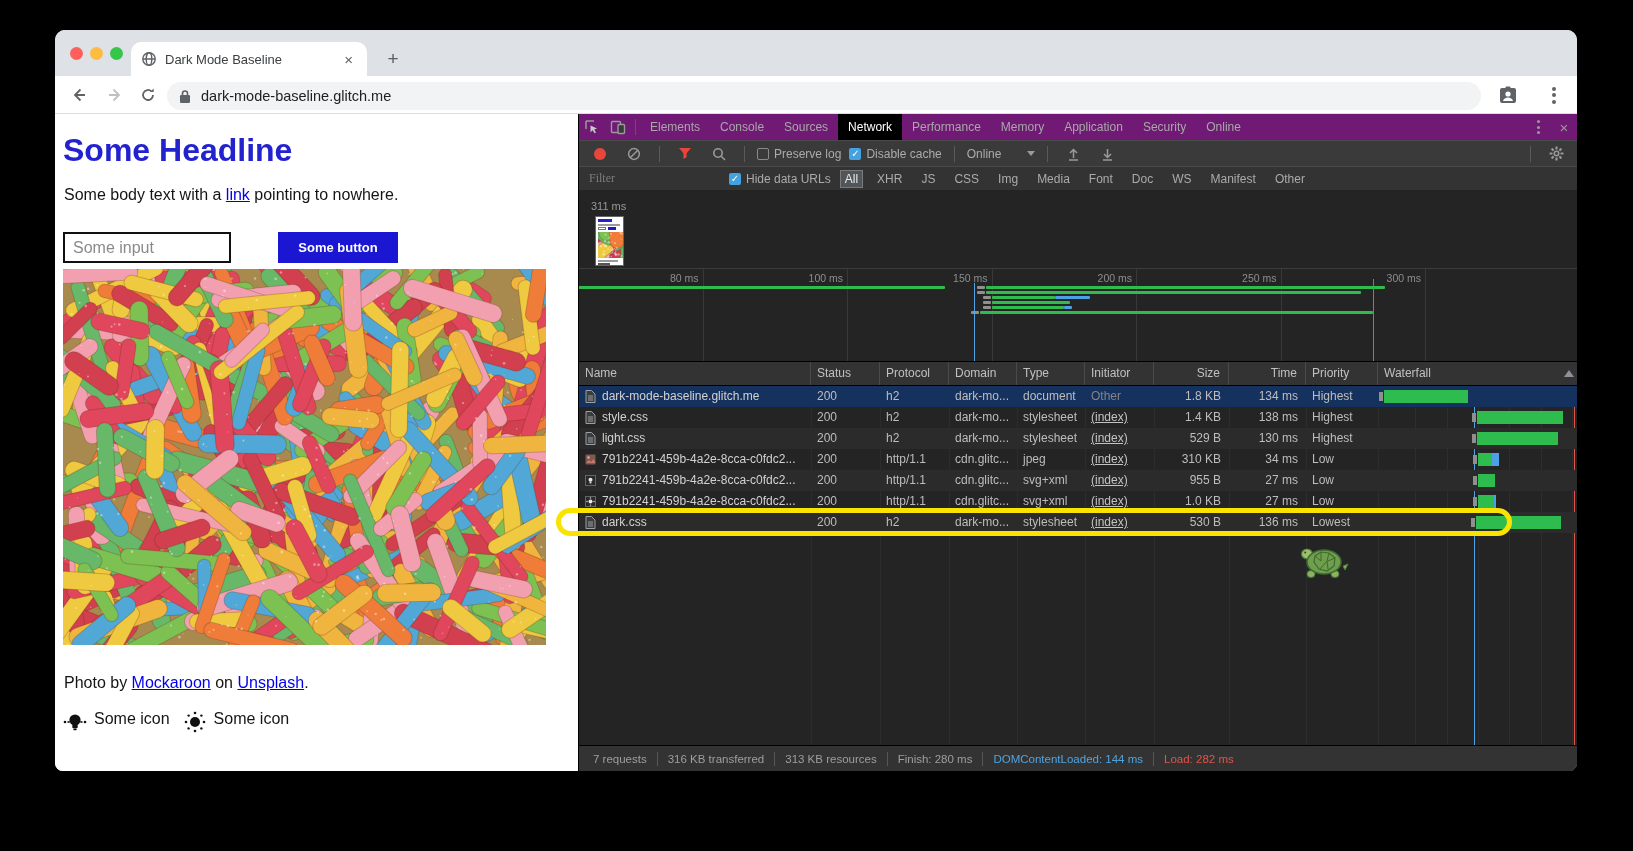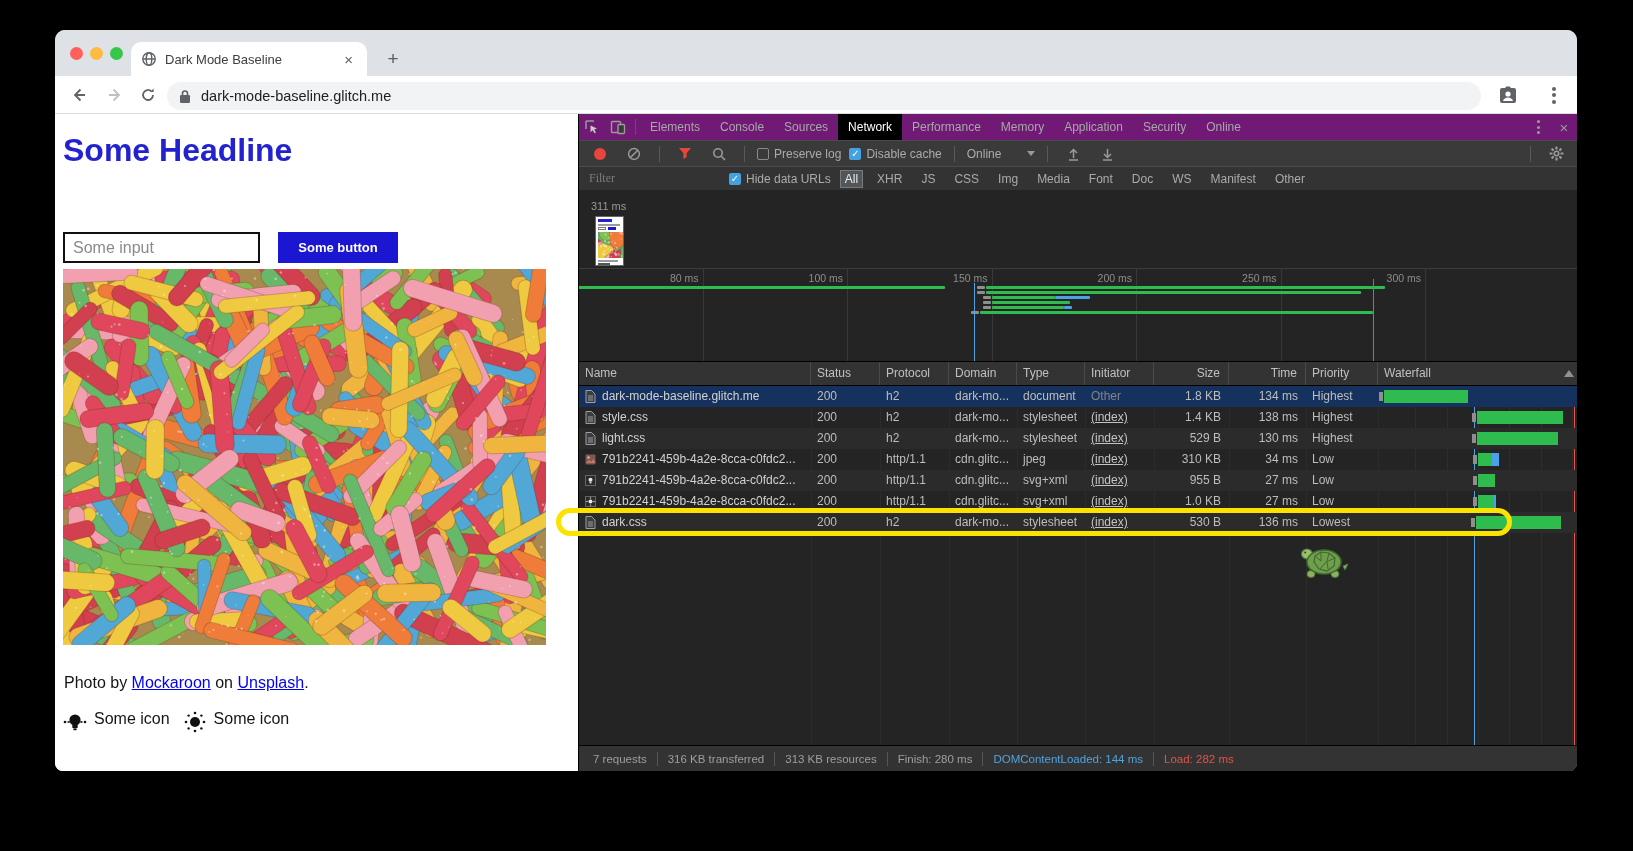--- a/index.html
+++ b/index.html
@@ -20,21 +20,21 @@
   .toolbar{position:absolute;left:0;top:46px;width:100%;height:38px;background:#fff;border-bottom:1px solid #dadce0;box-sizing:border-box;}
   .navbtn{position:absolute;top:52px;width:26px;height:26px;display:flex;align-items:center;justify-content:center;}
   .omnibox{position:absolute;left:112px;top:52px;width:1314px;height:28px;border-radius:14px;background:#f1f3f4;
            display:flex;align-items:center;padding:0 12px;box-sizing:border-box;}
   .url{font-size:14.5px;color:#202124;margin-left:10px;}
   
   .page{position:absolute;left:0;top:84px;width:523px;height:657px;background:#fff;overflow:hidden;}
   .headline{position:absolute;left:8px;top:18px;font-size:32px;font-weight:bold;color:#2222cf;}
   .bodytext{position:absolute;left:9px;top:72px;font-size:16px;color:#141414;}
   .bluelink{color:#0000ee;text-decoration:underline;cursor:pointer;}
-  .someinput{position:absolute;left:8px;top:118px;width:197px;height:31px;border:2px solid #101010;background:#fff;
+  .someinput{position:absolute;left:8px;top:118px;width:168px;height:31px;border:2px solid #101010;background:#fff;
              font-size:16px;padding:0 8px;box-sizing:border-box;font-family:"Liberation Sans",sans-serif;color:#222;}
   .someinput::placeholder{color:#8a8a8a;}
   .somebutton{position:absolute;left:223px;top:118px;width:120px;height:31px;background:#1b16d1;color:#fff;
               border:none;font-size:13px;font-weight:bold;font-family:"Liberation Sans",sans-serif;}
   .photo{position:absolute;left:8px;top:155px;width:483px;height:376px;overflow:hidden;background:#b98a49;}
   .credit{position:absolute;left:9px;top:560px;font-size:16px;color:#141414;}
   .iconrow{position:absolute;left:8px;top:596px;font-size:16px;color:#141414;display:flex;align-items:flex-start;gap:7px;}
   
   .devtools{position:absolute;left:523px;top:84px;width:999px;height:657px;background:#242424;border-left:1px solid #000;
             box-sizing:border-box;font-size:12px;color:#b8b8b8;}
@@ -152,20 +152,21 @@
     <div class="navbtn" style="left:1486px;">
       <span class="kebab lightbg">
           <i></i>
           <i></i>
           <i></i>
         </span>
     </div>
 
     <div class="page">
       <div class="headline">Some Headline</div>
+      <div class="bodytext"><span>Some body text with a </span><span class="bluelink">link</span><span> pointing to nowhere.</span></div>
       <input class="someinput" placeholder="Some input" style="">
       <button class="somebutton">Some button</button>
       <div class="photo">
         <svg id="candy-main" width="483" height="376">
             <rect width="483" height="376" fill="#a98a4e"></rect>
             <rect x="367.4159915252216" y="243.97512790421024" width="88.64997346129269" height="15.68974335398525" rx="7.844871676992625" fill="#d23f4e" transform="rotate(62.933003548532724 411.74097825586796 251.81999958120286)" stroke="rgba(90,40,20,0.25)"></rect>
             <rect x="383.20110785707834" y="169.2169787560124" width="69.64629455137998" height="16.748467923607677" rx="8.374233961803839" fill="#f0b53e" transform="rotate(89.97254432179034 418.0242551327683 177.59121271781623)" stroke="rgba(90,40,20,0.25)"></rect>
             <rect x="46.757129096002316" y="180.85328285116702" width="97.03294926640578" height="14.842009080573916" rx="7.421004540286958" fill="#51a8d7" transform="rotate(247.18032645061612 95.2736037292052 188.27428739145398)" stroke="rgba(90,40,20,0.25)"></rect>
             <rect x="377.4176079666195" y="11.342338356655091" width="54.032737495759505" height="15.824691542424262" rx="7.912345771212131" fill="#e0475c" transform="rotate(213.23663659393787 404.4339767144993 19.254684127867222)" stroke="rgba(90,40,20,0.25)"></rect>
             <rect x="55.04640596168581" y="287.92843805160373" width="69.28276899793187" height="13.370688354596496" rx="6.685344177298248" fill="#e0475c" transform="rotate(190.92081827111542 89.68779046065174 294.613782228902)" stroke="rgba(90,40,20,0.25)"></rect>

